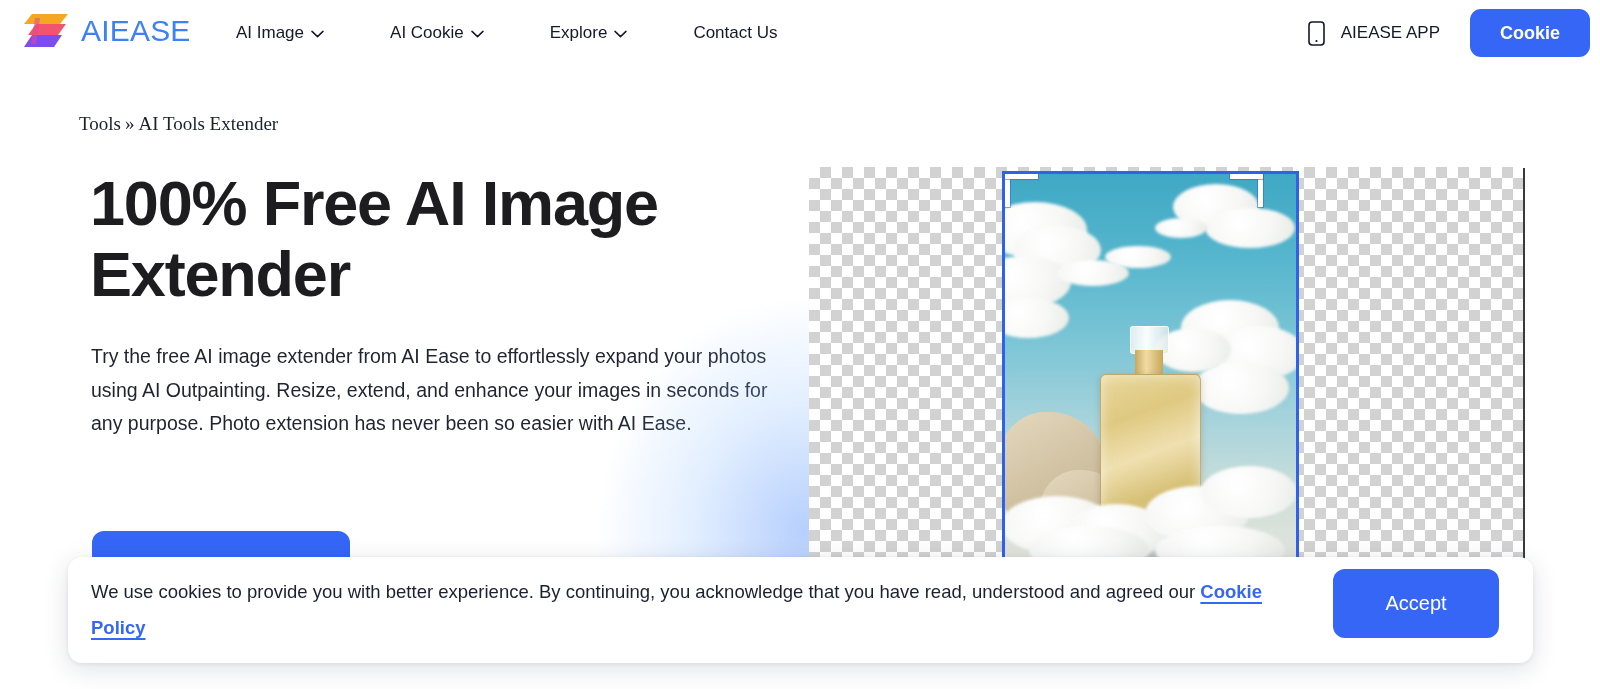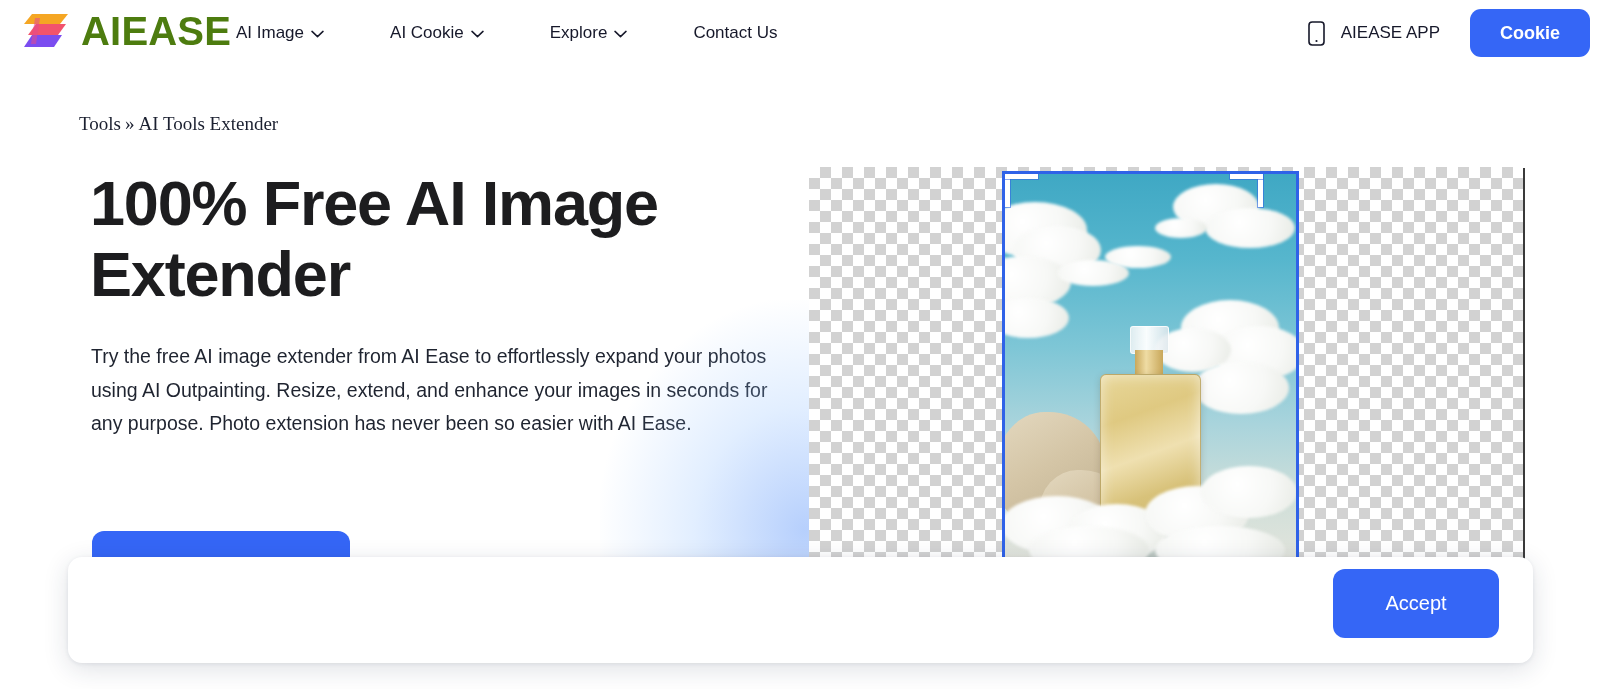--- a/index.html
+++ b/index.html
@@ -18,21 +18,21 @@
     width: 1600px; height: 66px;
     background: #ffffff;
     z-index: 40;
   }
   .logo-wrap {
     position: absolute; left: 22px; top: 10px;
     display: flex; align-items: center; gap: 11px;
   }
   .logo-mark { width: 48px; height: 42px; display:block; }
   .logo-text {
-    font-size: 40px; font-weight: 700; color: #4d7c0f;
+    font-size: 30px; font-weight: 400; color: #3b82f6;
     letter-spacing: .2px; line-height: 1;
   }
   .nav {
     position: absolute; left: 236px; top: 0; height: 66px;
     display: flex; align-items: center; gap: 0;
   }
   .nav-item {
     display: flex; align-items: center; gap: 7px;
     font-size: 17px; color: #16182a; font-weight: 400;
     cursor: pointer; white-space: nowrap;
@@ -318,16 +318,17 @@
   <div class="handle h-tl">
     <span class="v"></span>
       <span class="h"></span>
   </div>
   <div class="handle h-tr">
     <span class="v"></span>
       <span class="h"></span>
   </div>
 
   <div class="cookie">
+    <div class="cookie-text"><span>We use cookies to provide you with better experience. By continuing, you acknowledge that you have read, understood and agreed our </span><span class="cookie-link">Cookie Policy</span></div>
     <button class="accept-btn">Accept</button>
   </div>
 
 </div>
 
 </body></html>

